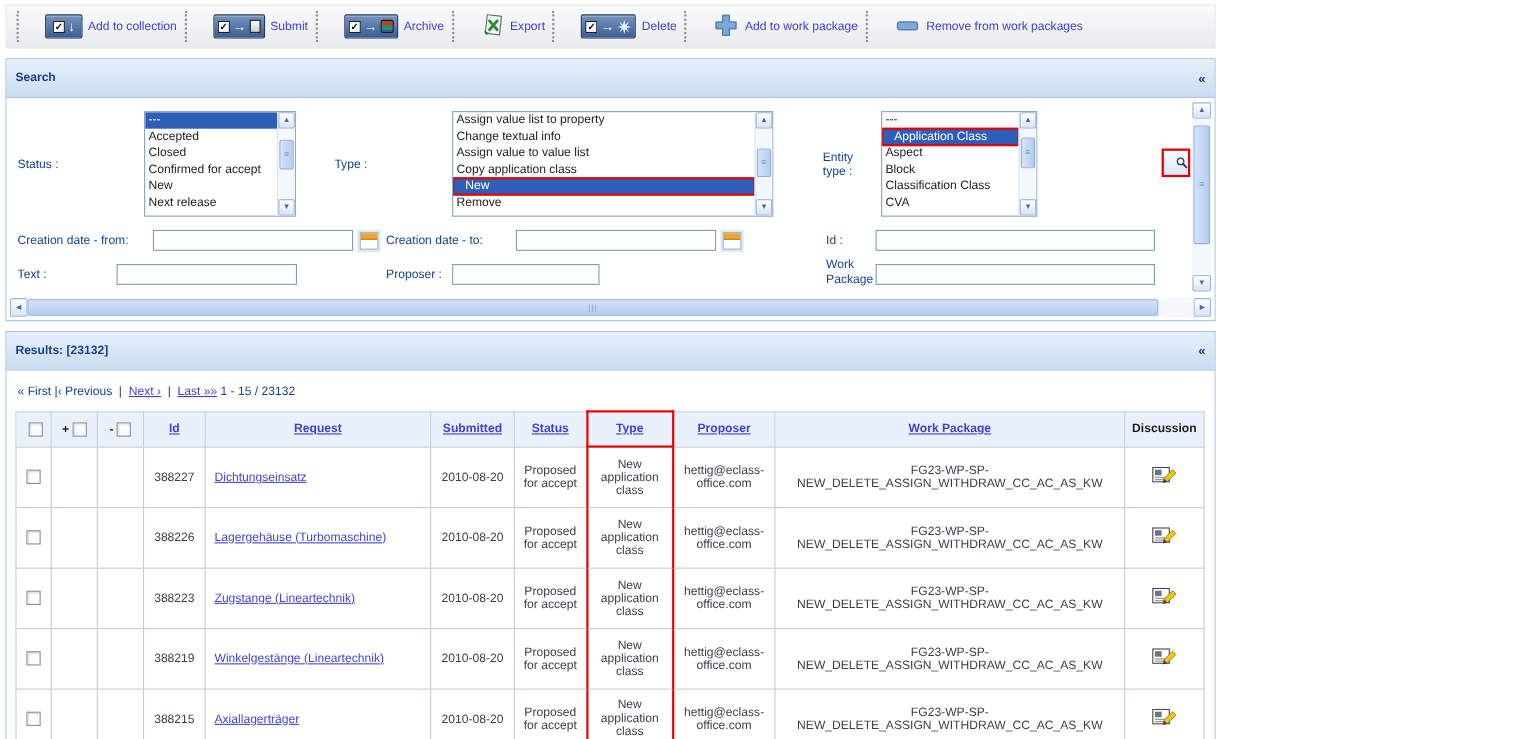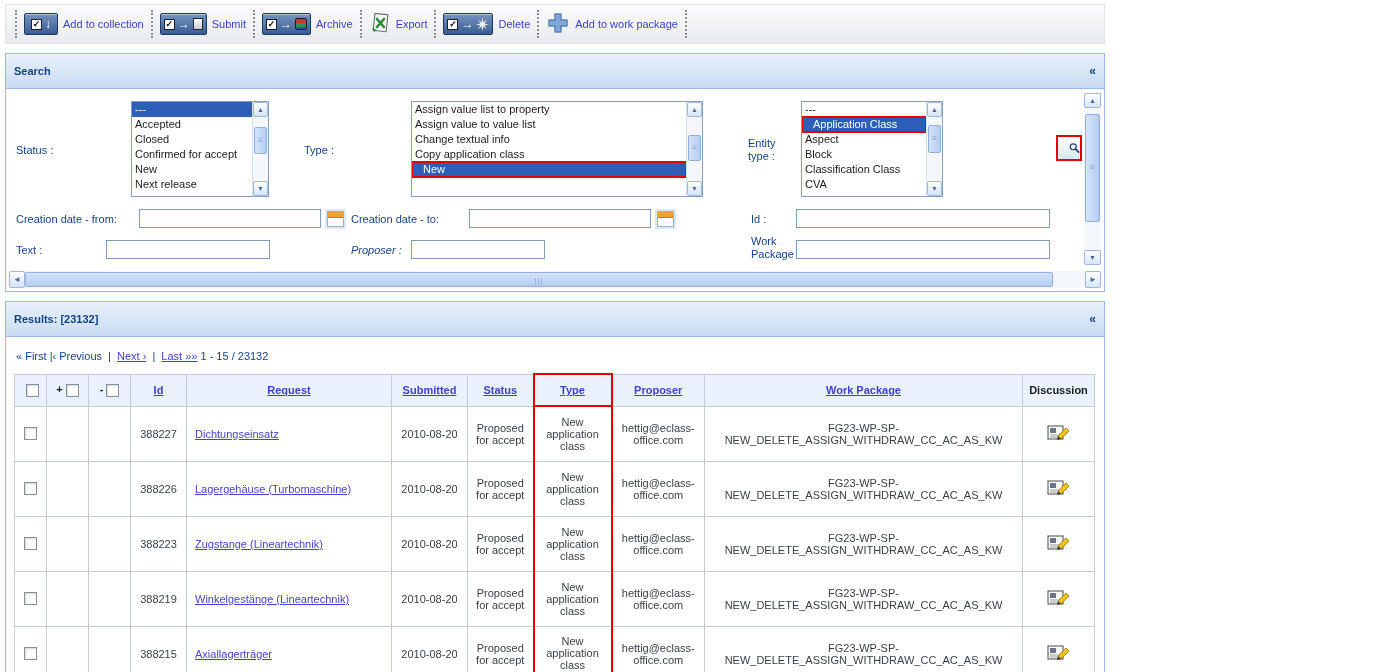--- a/index.html
+++ b/index.html
@@ -4,21 +4,21 @@
 <style>
   * { box-sizing:border-box; }
   body { margin:0; width:1400px; height:672px; overflow:hidden; background:#fff;
          font-family:"Liberation Sans",sans-serif; font-size:11px; color:#3a3f47; }
   .content { width:1100px; margin:4px 0 0 5px; }
 
   
   .toolbar { height:40px; background:linear-gradient(#fbfbfc,#e9eaee);
              border:1px solid #e3e4e8; display:flex; align-items:center; padding:2px 2px; }
   .tb-sep { width:0; border-left:2px dotted #8f8f8f; align-self:stretch; margin:3px 7px; }
-  .tb-btn { display:flex; align-items:center; gap:5px; color:#3e3ed2; cursor:pointer; white-space:nowrap; }
+  .tb-btn { display:flex; align-items:center; gap:5px; color:#3e3ed2; cursor:pointer; white-space:nowrap;margin-left:17px; }
   .icon-box { height:22px; min-width:34px; background:linear-gradient(#7694c2,#3a5d92);
               border:1px solid #1e3a61; border-radius:2px; display:flex; align-items:center;
               justify-content:center; gap:3px; padding:0 3px; box-shadow:inset 0 1px 0 rgba(255,255,255,.45); }
   .cb { width:11px; height:11px; background:#fff; border:1px solid #141f30; display:flex;
         align-items:center; justify-content:center; font-size:9px; font-weight:bold; color:#000; line-height:1; }
   .cb::after { content:"✓"; }
   .arr { color:#fff; font-weight:bold; font-size:12px; line-height:1; }
   .arr-dn::after { content:"↓"; }
   .arr-rt::after { content:"→"; }
   .floppy { width:10px; height:12px; background:linear-gradient(#ffffff,#c7ccd6); border:1px solid #2a2a2a; }
@@ -143,20 +143,28 @@
     <span class="tb-sep"></span>
     <span class="tb-btn">
       <span>
         <svg width="24" height="24" viewBox="0 0 24 24">
           <path d="M9 3 h6 v6 h6 v6 h-6 v6 h-6 v-6 h-6 v-6 h6 z" fill="#7fa8d9" stroke="#5c84b4" stroke-width="1.5" stroke-linejoin="round"></path>
         </svg>
       </span>
       <span>Add to work package</span>
     </span>
     <span class="tb-sep"></span>
+    <span class="tb-btn">
+      <span>
+        <svg width="24" height="24" viewBox="0 0 24 24">
+          <rect x="3" y="9" width="18" height="7" rx="2" fill="#7fa8d9" stroke="#5c84b4" stroke-width="1.5"></rect>
+        </svg>
+      </span>
+      <span>Remove from work packages</span>
+    </span>
   </div>
 
   <div class="panel">
     <div class="panel-hd">
       <span>Search</span>
       <span class="collapse-tool">«</span>
     </div>
     <div class="search-body">
 
       <span class="flabel" style="left:10px; top:55px;">Status :</span>
@@ -175,24 +183,25 @@
               <div class="sb-thumb" style="top:16%; height:42%;"></div>
             </div>
           <div class="sb-btn">▼</div>
         </div>
       </div>
 
       <span class="flabel" style="left:298px; top:55px;">Type :</span>
       <div class="listbox" style="left:405px; width:292px;">
         <div class="lb-items">
             <div class="lb-item">Assign value list to property</div>
+            <div class="lb-item">Change textual info</div>
             <div class="lb-item">Assign value to value list</div>
-            <div class="lb-item">Change textual info</div>
             <div class="lb-item">Copy application class</div>
             <div class="lb-item sel red">New</div>
+            <div class="lb-item">Remove</div>
           </div>
         <div class="lb-scroll">
           <div class="sb-btn">▲</div>
           <div class="sb-track">
               <div class="sb-thumb" style="top:28%; height:40%;"></div>
             </div>
           <div class="sb-btn">▼</div>
         </div>
       </div>
 
@@ -229,21 +238,21 @@
       <span class="flabel" style="left:345px; top:124px;">Creation date - to:</span>
       <input class="tinput" style="left: 463px; top: 120px; width: 182px;">
       <span class="cal" style="left:651px; top:122px;"></span>
 
       <span class="flabel" style="left:745px; top:124px;">Id :</span>
       <input class="tinput" style="left: 790px; top: 120px; width: 254px;">
 
       <span class="flabel" style="left:10px; top:155px;">Text :</span>
       <input class="tinput" style="left: 100px; top: 151px; width: 164px;">
 
-      <span class="flabel" style="left:345px; top:155px;font-style:italic;">Proposer :</span>
+      <span class="flabel" style="left:345px; top:155px;">Proposer :</span>
       <input class="tinput" style="left: 405px; top: 151px; width: 134px;">
 
       <span class="flabel" style="left:745px; top:146px; width:50px;">Work Package :</span>
       <input class="tinput" style="left: 790px; top: 151px; width: 254px;">
 
       <div class="vscroll">
         <div class="sb-btn">▲</div>
         <div class="sb-track">
             <div class="sb-thumb" style="top:4%; height:76%;"></div>
           </div>

